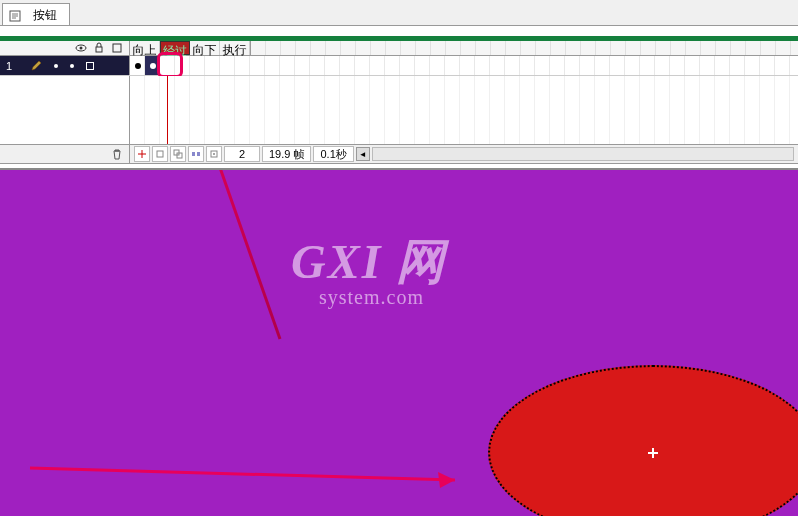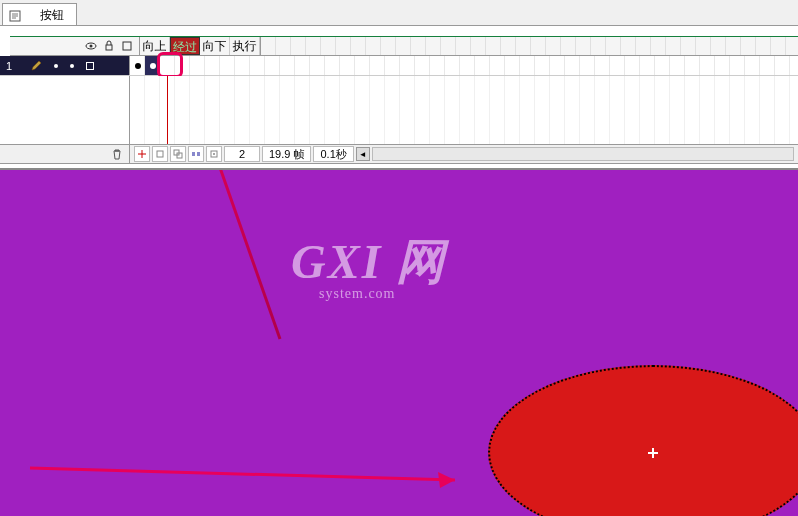--- a/index.html
+++ b/index.html
@@ -1,26 +1,26 @@
 <!DOCTYPE html>
 <html><head>
 <meta charset="utf-8">
 <style>
   * { box-sizing: border-box; margin: 0; padding: 0; }
   body { font-family: "Microsoft YaHei", SimSun, Arial, sans-serif; font-size: 12px; background: #fff; width: 798px; height: 516px; overflow: hidden; position: relative; }
   
   
   .tab-bar { height: 26px; background: #f0f0f0; border-bottom: 1px solid #999; display: flex; align-items: flex-end; padding-left: 2px; }
-  .tab { height: 22px; background: #fff; border: 1px solid #999; border-bottom: none; padding: 2px 12px 0 6px; display: flex; align-items: center; gap: 19px; font-size: 12px; }
+  .tab { height: 22px; background: #fff; border: 1px solid #999; border-bottom: none; padding: 2px 12px 0 6px; display: flex; align-items: center; gap: 12px; font-size: 12px; }
   .tab .doc-icon { width: 12px; height: 12px; display: inline-flex; }
   
   .spacer { height: 10px; background: #fff; }
   
   
-  .tl-header { height: 20px; border-top: 1px solid #15803d; border-bottom: 1px solid #999; display: flex; align-items: center; background: #f5f5f5; margin-left: 10px; }
+  .tl-header { height: 20px; border-top: 5px solid #15803d; border-bottom: 1px solid #999; display: flex; align-items: center; background: #f5f5f5; }
   .layer-col { width: 130px; height: 100%; display: flex; align-items: center; justify-content: flex-end; padding-right: 6px; gap: 6px; border-right: 1px solid #999; }
   .frame-labels { display: flex; height: 100%; align-items: center; border-right: 1px solid #999; }
   .frame-label { width: 30px; text-align: center; font-size: 12px; border-right: 1px solid #ccc; height: 100%; line-height: 18px; }
   .frame-label.active { background: #b02020; color: #86efac; border: 1px solid #333; }
   .frame-grid-bg { flex: 1; height: 100%; background: repeating-linear-gradient(to right, #f5f5f5 0, #f5f5f5 14px, #e0e0e0 14px, #e0e0e0 15px); }
   
   
   .layer-row { height: 20px; display: flex; align-items: center; background: #fff; border-bottom: 1px solid #ccc; }
   .layer-cell { width: 130px; height: 100%; background: #1a1a3a; color: #fff; display: flex; align-items: center; padding: 0 6px; gap: 12px; border-right: 1px solid #999; font-size: 11px; }
   .layer-num { width: 12px; }
@@ -59,21 +59,21 @@
   .ellipse-cross::before, .ellipse-cross::after { content:""; position:absolute; background:#fff; }
   .ellipse-cross::before { left:4px; top:0; width:2px; height:10px; }
   .ellipse-cross::after { left:0; top:4px; width:10px; height:2px; }
   
   
   .arrow { position: absolute; pointer-events: none; }
   
   
   .watermark { position: absolute; left: 291px; top: 60px; color: rgba(255,255,255,0.55); font-family: Georgia, serif; pointer-events: none; user-select: none; }
   .wm-big { font-size: 48px; font-style: italic; font-weight: bold; letter-spacing: 2px; }
-  .wm-small { font-size: 14px; letter-spacing: 1px; margin-left: 28px; margin-top: -8px; }
+  .wm-small { font-size: 20px; letter-spacing: 1px; margin-left: 28px; margin-top: -8px; }
   
   .hdr-icon { width:12px; height:12px; display:inline-block; }
 </style>
 </head>
 <body>
 
 <div class="tab-bar">
   <div class="tab">
     <span class="doc-icon">
       <svg viewBox="0 0 12 12">

